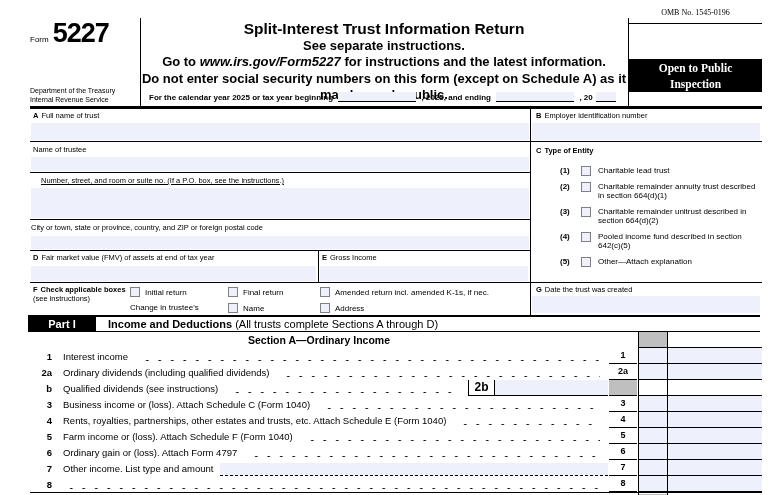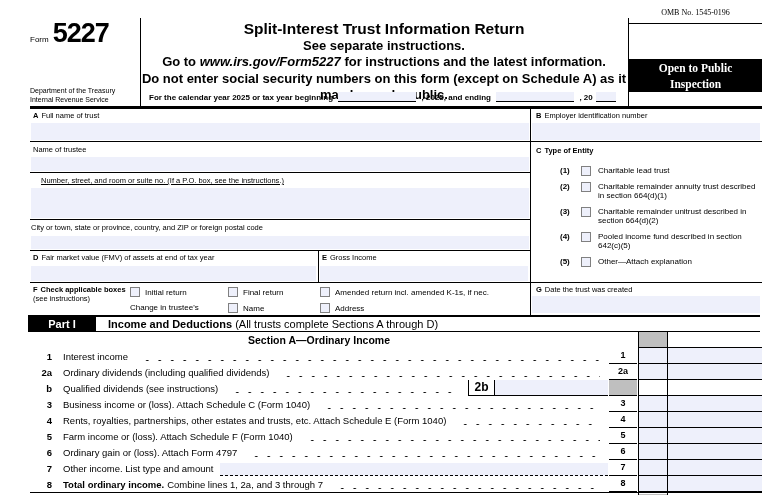--- a/index.html
+++ b/index.html
@@ -249,21 +249,20 @@
       <div class="acell bluebg" style="top: 96px;"></div>
       <div class="srow" style="top: 112px;">
         <span class="lnum">7</span>
         <span class="ltext">Other income. List type and amount</span>
         <span class="writein"></span>
       </div>
       <div class="ncell" style="top: 112px;">7</div>
       <div class="acell bluebg" style="top: 112px;"></div>
       <div class="srow" style="top: 128px;">
         <span class="lnum">8</span>
-        <span class="ltext"><span class="b">Total ordinary income.</span>Combine lines 1, 2a, and 3 through 7</span>
         <span class="dots"></span>
       </div>
       <div class="ncell" style="top: 128px;">8</div>
       <div class="acell bluebg" style="top: 128px;"></div>
     </div>
   <div class="acell gray" style="position:absolute;left:639px;top:332px;width:28px;height:16px;left:639px;"></div>
   <div class="abs" style="left:668px;top:332px;width:94px;height:16px;border-bottom:1px solid #000;background:#fff;"></div>
   <div class="vline" style="left:638px;top:332px;height:163px;"></div>
   <div class="vline" style="left:667px;top:332px;height:163px;"></div>
   <div class="hline" style="left:30px;top:491.5px;width:732px;height:1.5px;"></div>

